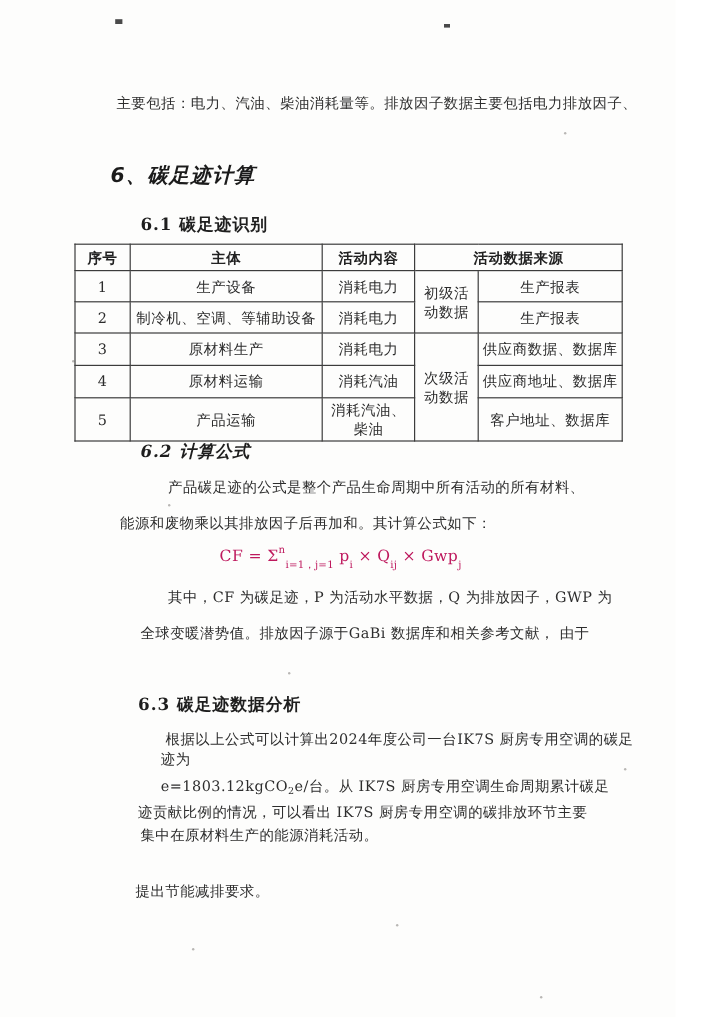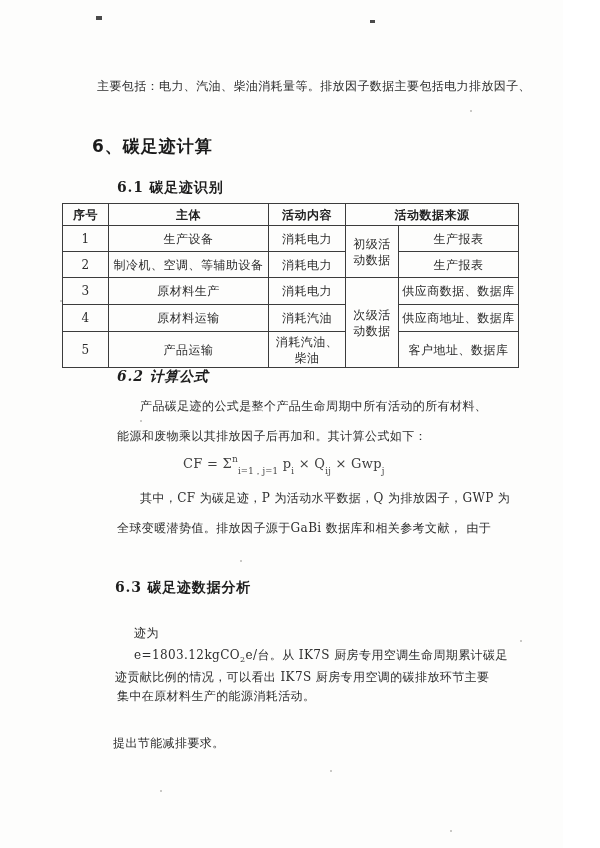--- a/index.html
+++ b/index.html
@@ -19,20 +19,21 @@
     line-height:15px;
   }
   .h-main {
     position:absolute;
     font-family:"DejaVu Sans", sans-serif;
     font-weight:bold;
     font-size:17px;
     color:#1b1b1b;
     letter-spacing:1px;
     white-space:nowrap;
+    font-style:italic;
   }
   .h-sub {
     position:absolute;
     font-family:"DejaVu Serif", serif;
     font-weight:bold;
     font-size:14px;
     color:#1e1e1e;
     letter-spacing:0.8px;
     white-space:nowrap;
   }
@@ -53,21 +54,21 @@
     letter-spacing:0.5px;
     line-height:16px;
     margin-top:11px;
   }
   table.ft th { font-weight:bold; color:#222; }
   .catwrap { display:inline-block; width:40px; line-height:16px; }
   .formula {
     position:absolute;
     left:183px; top:455px;
     font-size:13px;
-    color:#404040;
+    color:#be185d;
     white-space:nowrap;
     letter-spacing:0.3px;
   }
   .formula sup { font-size:8.5px; position:relative; top:-1px; }
   .formula sub { font-size:8.5px; position:relative; top:2px; letter-spacing:0.2px; }
   .csub { font-size:8px; position:relative; top:3px; }
   .speck { position:absolute; background:#b9b7b5; border-radius:1px; }
   .mark  { position:absolute; background:#4a4a4a; }
 </style>
 </head>
@@ -138,32 +139,33 @@
       <td>产品运输</td>
       <td style="white-space:normal;">消耗汽油、柴油</td>
       <td>客户地址、数据库</td>
     </tr>
   </tbody>
     </table>
 
   <div class="h-sub" style="left:117px; top:368px;font-style:italic;">6.2 计算公式</div>
 
   <div class="line" style="left:140px; top:399px;">产品碳足迹的公式是整个产品生命周期中所有活动的所有材料、</div>
-  <div class="line" style="left:117px; top:429px;">能源和废物乘以其排放因子后再加和。其计算公式如下：</div>
+  <div class="line" style="left:100px; top:429px;">能源和废物乘以其排放因子后再加和。其计算公式如下：</div>
 
   <div class="formula">
     <span>CF = Σ</span><sup>n</sup><sub>i=1，j=1</sub>
     <span>p</span><sub>i</sub><span> × </span><span>Q</span><sub>ij</sub><span> × </span><span>Gwp</span><sub>j</sub>
   </div>
 
   <div class="line" style="left:117px; top:521px;">全球变暖潜势值。排放因子源于GaBi 数据库和相关参考文献， 由于</div>
   <div class="line" style="left:140px; top:491px;">其中，CF 为碳足迹，P 为活动水平数据，Q 为排放因子，GWP 为</div>
 
   <div class="h-sub" style="left:115px; top:579px;">6.3 碳足迹数据分析</div>
 
+  <div class="line" style="left:138px; top:609px;">根据以上公式可以计算出2024年度公司一台IK7S 厨房专用空调的碳足</div>
   <div class="line" style="left:134px; top:626px;">迹为</div>
 
   <div class="line" style="left:134px; top:648px;">
     <span>e=1803.12kgCO</span><span class="csub">2</span><span>e/台。从 IK7S 厨房专用空调生命周期累计碳足</span>
   </div>
   <div class="line" style="left:115px; top:670px;">迹贡献比例的情况，可以看出 IK7S 厨房专用空调的碳排放环节主要</div>
   <div class="line" style="left:117px; top:689px;">集中在原材料生产的能源消耗活动。</div>
 
   <div class="line" style="left:113px; top:736px;">提出节能减排要求。</div>
 

